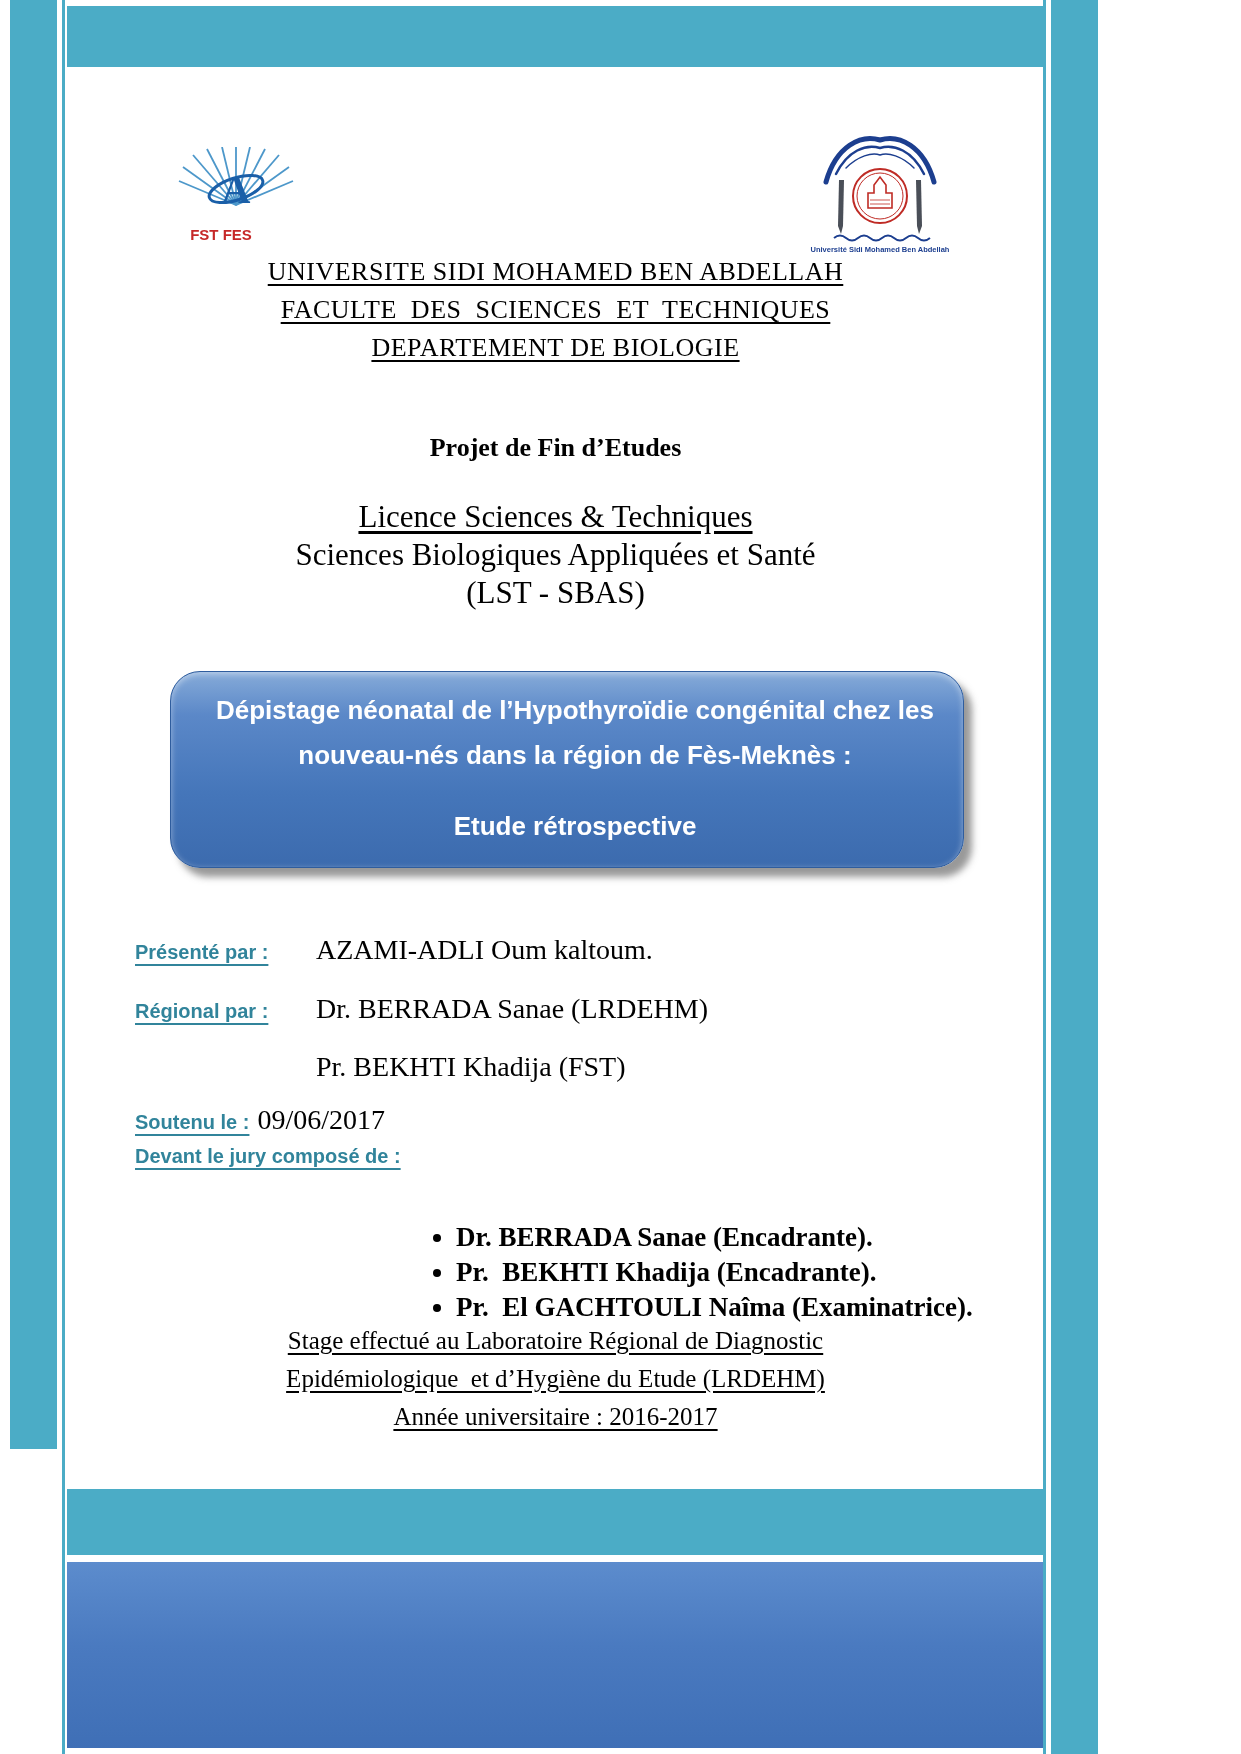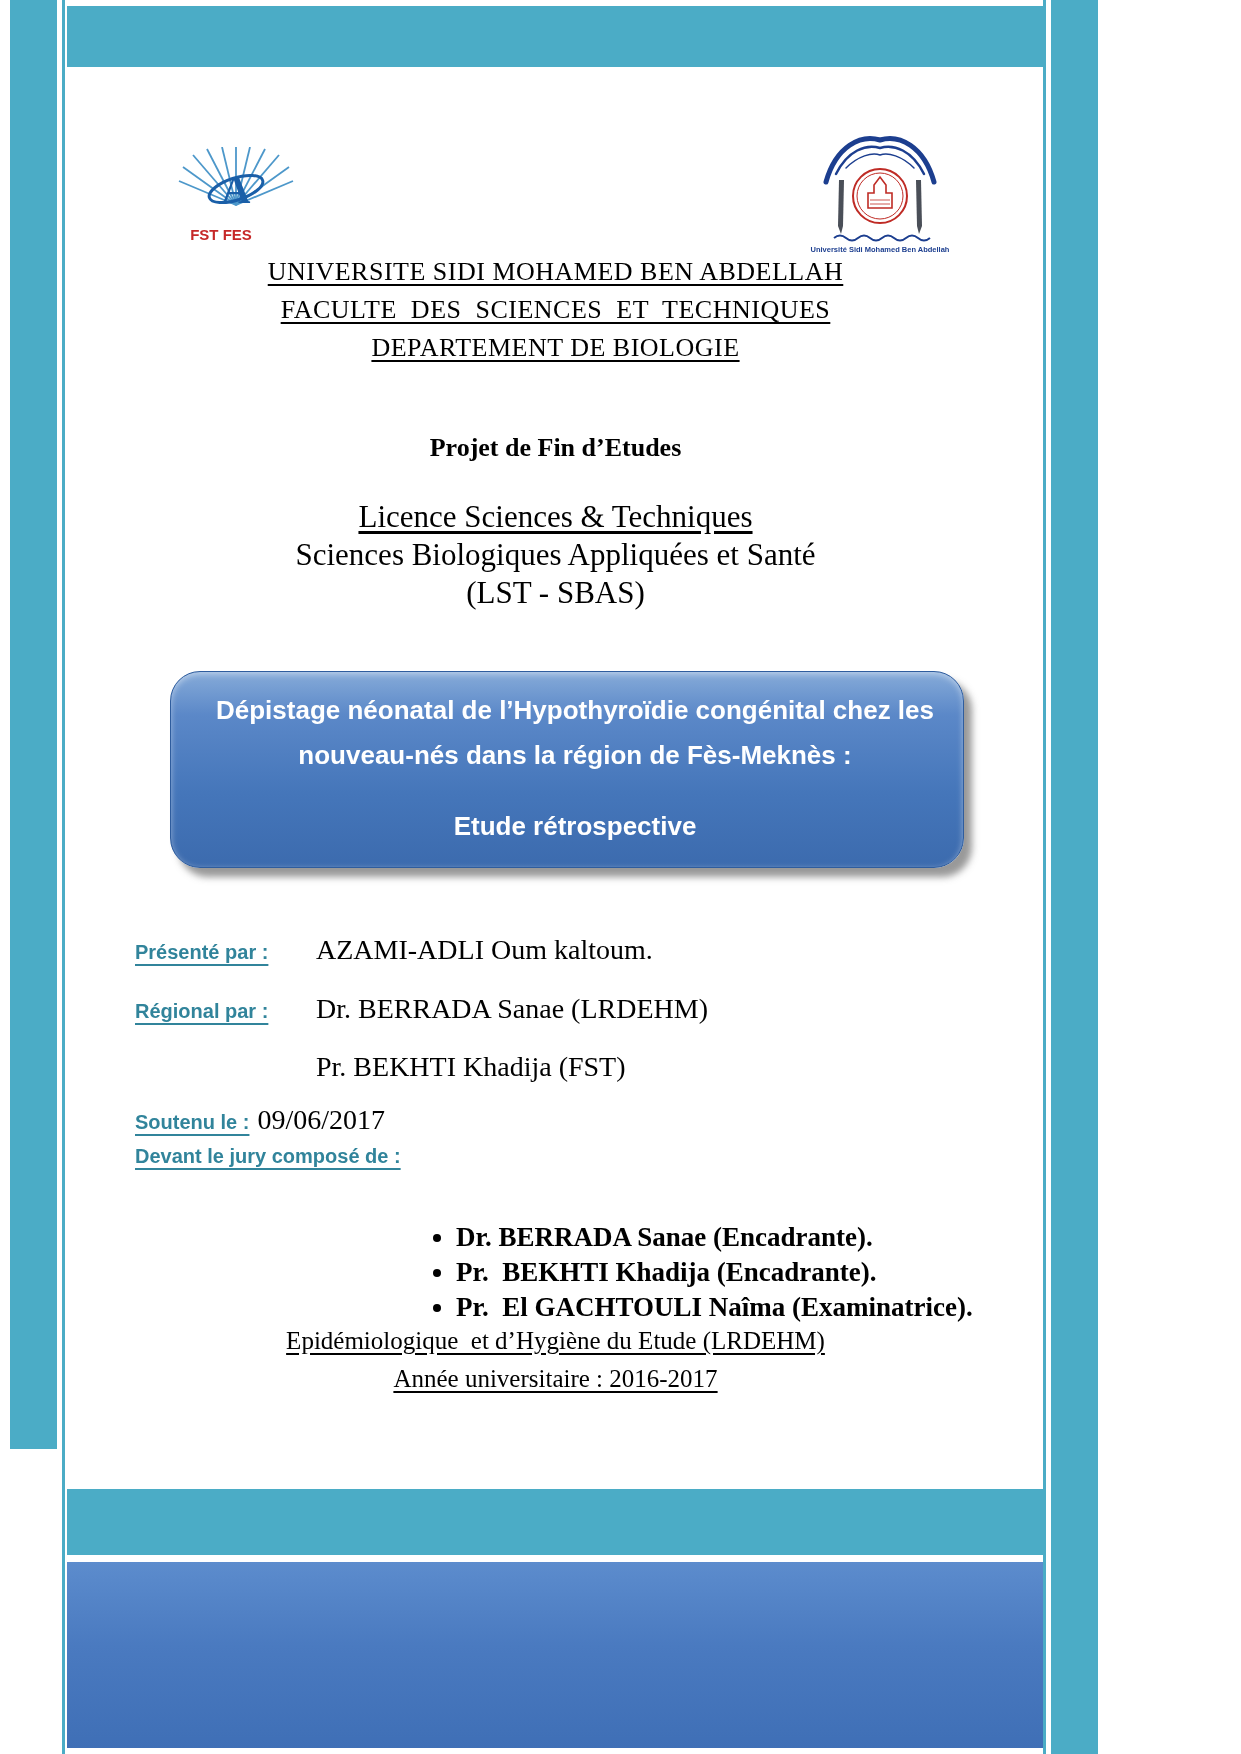--- a/index.html
+++ b/index.html
@@ -180,17 +180,18 @@
   <div class="row row-jury-label">
     <span class="teal-label" data-bind="jury.label">Devant le jury composé de :</span>
   </div>
   <ul class="jury-list">
     <li data-bind="jury.members.0">Dr. BERRADA Sanae (Encadrante).</li>
     <li data-bind="jury.members.1">Pr.  BEKHTI Khadija (Encadrante).</li>
     <li data-bind="jury.members.2">Pr.  El GACHTOULI Naîma (Examinatrice).</li>
   </ul>
 
   <div class="footer-lines">
+    <div class="footer-line" data-bind="footer.line1">Stage effectué au Laboratoire Régional de Diagnostic</div>
     <div class="footer-line" data-bind="footer.line2">Epidémiologique  et d’Hygiène du Etude (LRDEHM)</div>
     <div class="footer-line" data-bind="footer.line3">Année universitaire : 2016-2017</div>
   </div>
 
 </div>
 
 </body></html>

